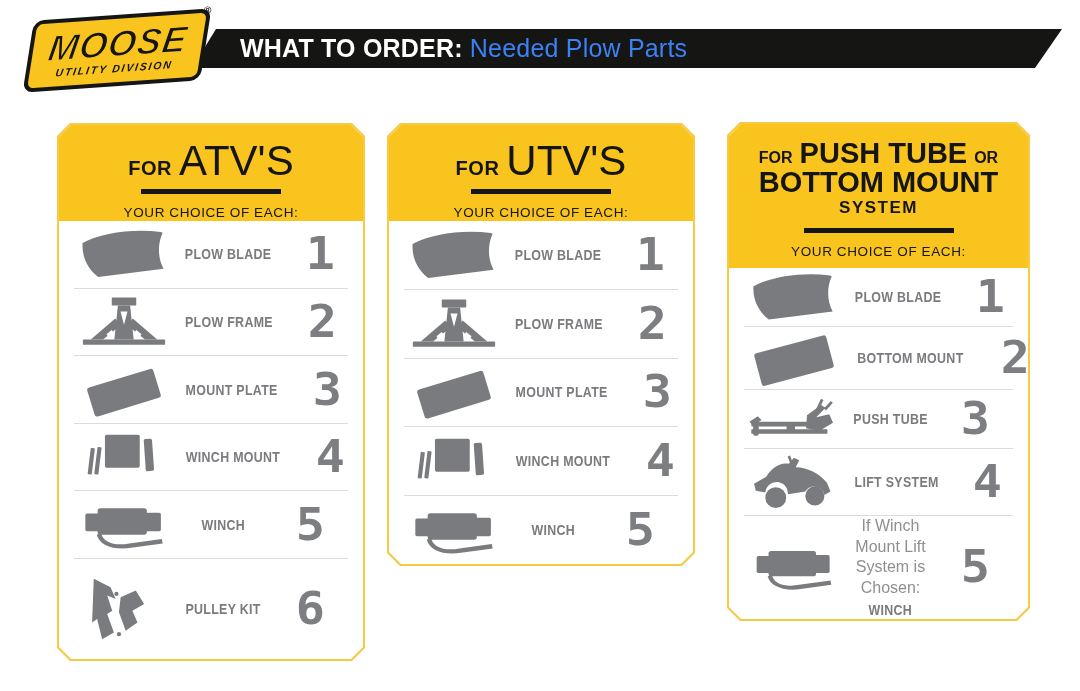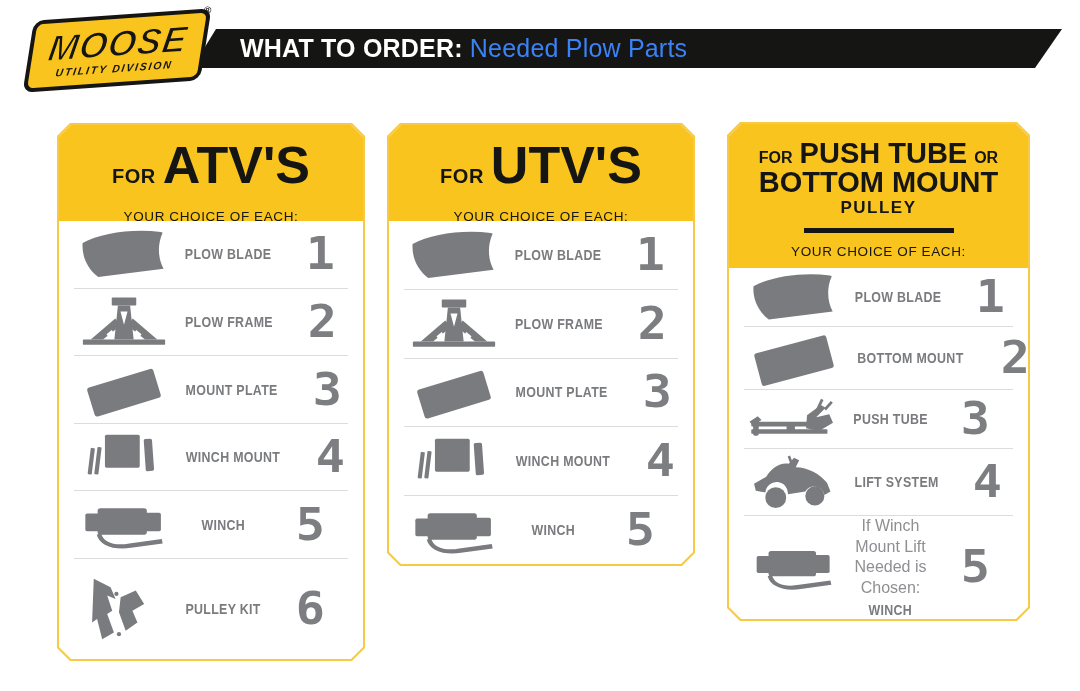--- a/index.html
+++ b/index.html
@@ -55,21 +55,21 @@
     clip-path:polygon(12px 0,calc(100% - 12px) 0,100% 12px,100% calc(100% - 12px),calc(100% - 12px) 100%,12px 100%,0 calc(100% - 12px),0 12px);
     display:flex;flex-direction:column;
   }
   .card-head{
     background:var(--yellow);flex:none;text-align:center;color:var(--ink);
     display:flex;flex-direction:column;align-items:center;justify-content:flex-start;
   }
   .head-std{height:96px;padding-top:17px;}
   .head-big{height:144px;padding-top:15px;}
   .t-small{font-size:20px;font-weight:bold;letter-spacing:.5px;}
-  .t-large{font-size:52px;font-weight:bold;letter-spacing:0;line-height:.9;}
+  .t-large{font-size:42px;font-weight:normal;letter-spacing:0;line-height:.9;}
   .t-large3{font-size:29px;font-weight:bold;line-height:1.0;}
   .t-small3{font-size:16px;font-weight:bold;}
   .t-sys{font-size:17px;font-weight:bold;letter-spacing:1.5px;margin-top:1px;}
   .title-line{display:flex;align-items:baseline;gap:7px;justify-content:center;}
   .rule{width:140px;height:5px;background:var(--ink);margin-top:9px;}
   .rule3{width:150px;margin-top:10px;}
   .subtitle{font-size:13.5px;font-weight:normal;letter-spacing:.6px;margin-top:11px;}
 
   .rows{flex:1;display:flex;flex-direction:column;margin:0 15px;}
   .row{flex:1;display:flex;align-items:center;}
@@ -367,21 +367,21 @@
     <div class="card-inner">
       <div class="card-head head-big">
         <div class="title-line">
           <span class="t-small3">FOR</span>
           <span class="t-large3">PUSH TUBE</span>
           <span class="t-small3">OR</span>
         </div>
         <div class="title-line">
           <span class="t-large3">BOTTOM MOUNT</span>
         </div>
-        <div class="t-sys">PULLEY</div>
+        <div class="t-sys">SYSTEM</div>
         <div class="rule rule3"></div>
         <div class="subtitle">YOUR CHOICE OF EACH:</div>
       </div>
       <div class="rows">
         <div class="row">
           <div class="cell-icon">
               <svg class="icon" width="90" height="58" viewBox="0 0 100 64">
                 <use href="#i-blade"></use>
               </svg>
             </div>
@@ -424,21 +424,21 @@
           <div class="cell-qty"><span class="qty">4</span></div>
         </div>
         <div class="row">
           <div class="cell-icon">
               <svg class="icon" width="90" height="56" viewBox="0 0 100 66">
                 <use href="#i-winch"></use>
               </svg>
             </div>
           <div class="cell-label">
             <span class="note">If Winch Mount Lift</span>
-            <span class="note">Needed is Chosen:</span>
+            <span class="note">System is Chosen:</span>
             <span class="part-label">WINCH</span>
           </div>
           <div class="cell-qty"><span class="qty">5</span></div>
         </div>
       </div>
     </div>
   </section>
 
 </div>
 

